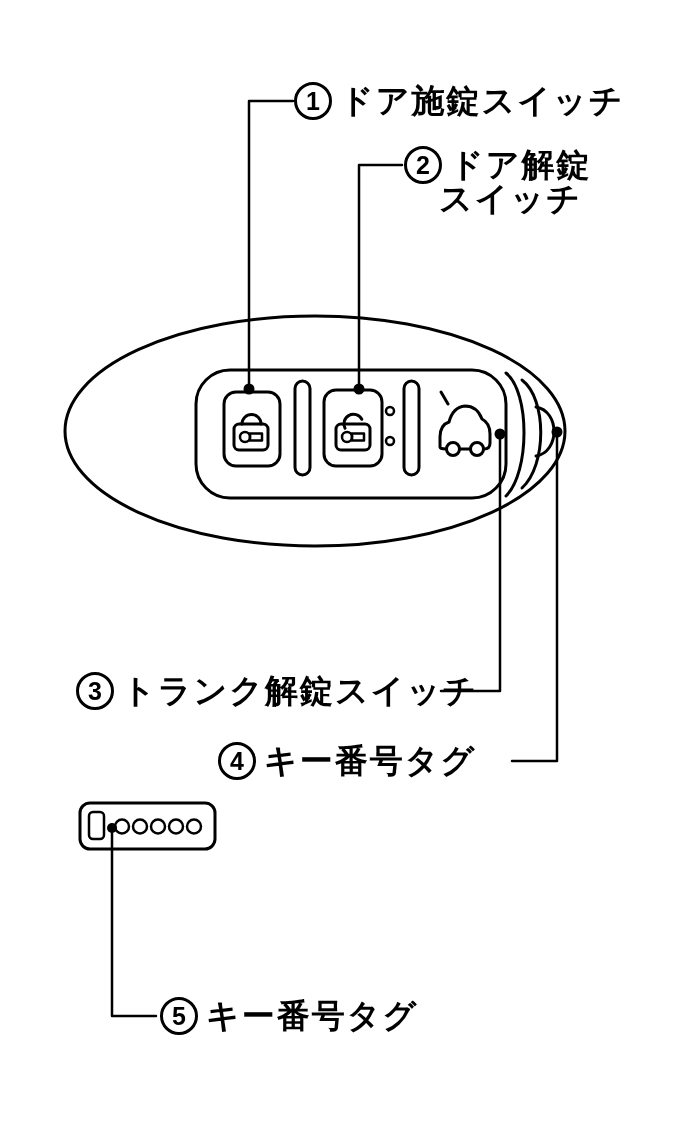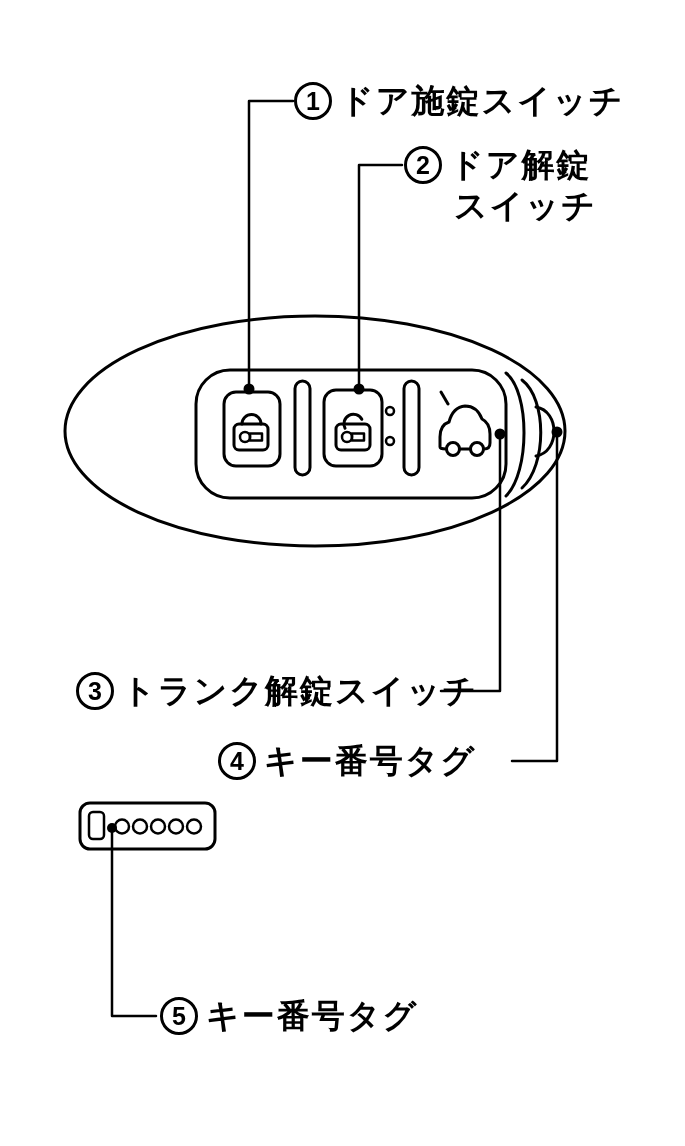--- a/index.html
+++ b/index.html
@@ -22,21 +22,21 @@
   }
   .label.col { display:block; height:auto; }
   .label .row { display:flex; align-items:center; gap:8px; height:38px; }
   .num {
     flex:0 0 auto;
     width:38px; height:38px;
     border:3px solid #000; border-radius:50%;
     display:flex; align-items:center; justify-content:center;
     font-size:25px; font-weight:bold; letter-spacing:0;
   }
-  .row2 { margin-left:50px; height:38px; display:flex; align-items:flex-start;font-family:Liberation Serif, serif; }
+  .row2 { margin-left:35px; height:38px; display:flex; align-items:flex-end;font-family:Liberation Serif, serif; }
 </style>
 </head>
 <body>
 
 <div class="page">
 
   <svg class="art" width="685" height="1146" viewBox="0 0 685 1146">
     <g fill="none" stroke="#000" stroke-width="3" stroke-linecap="round" stroke-linejoin="round">
 
       <g>

